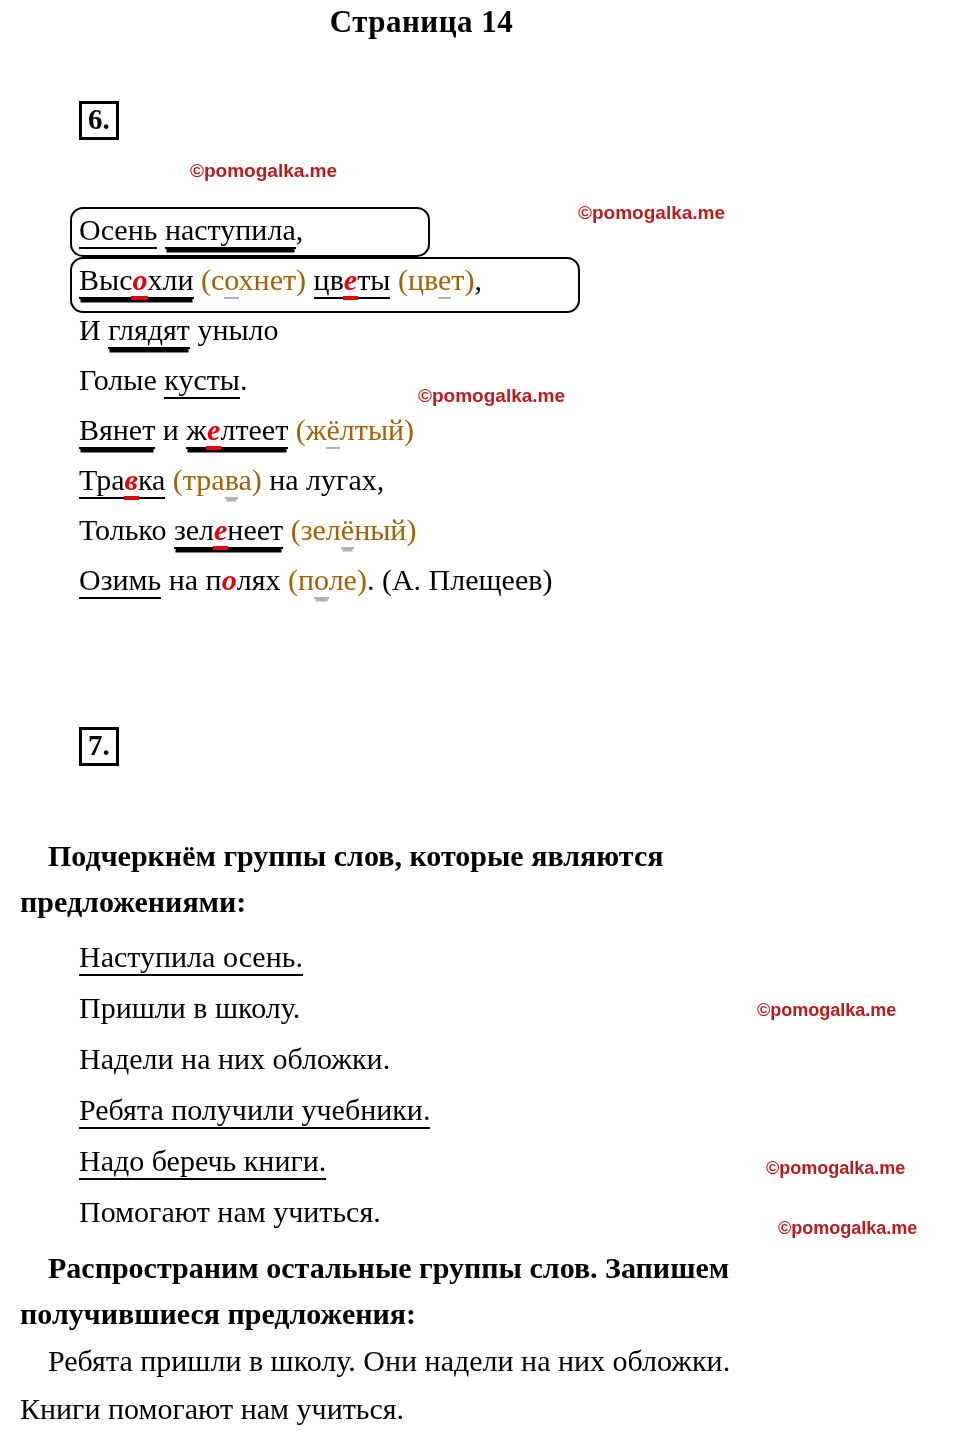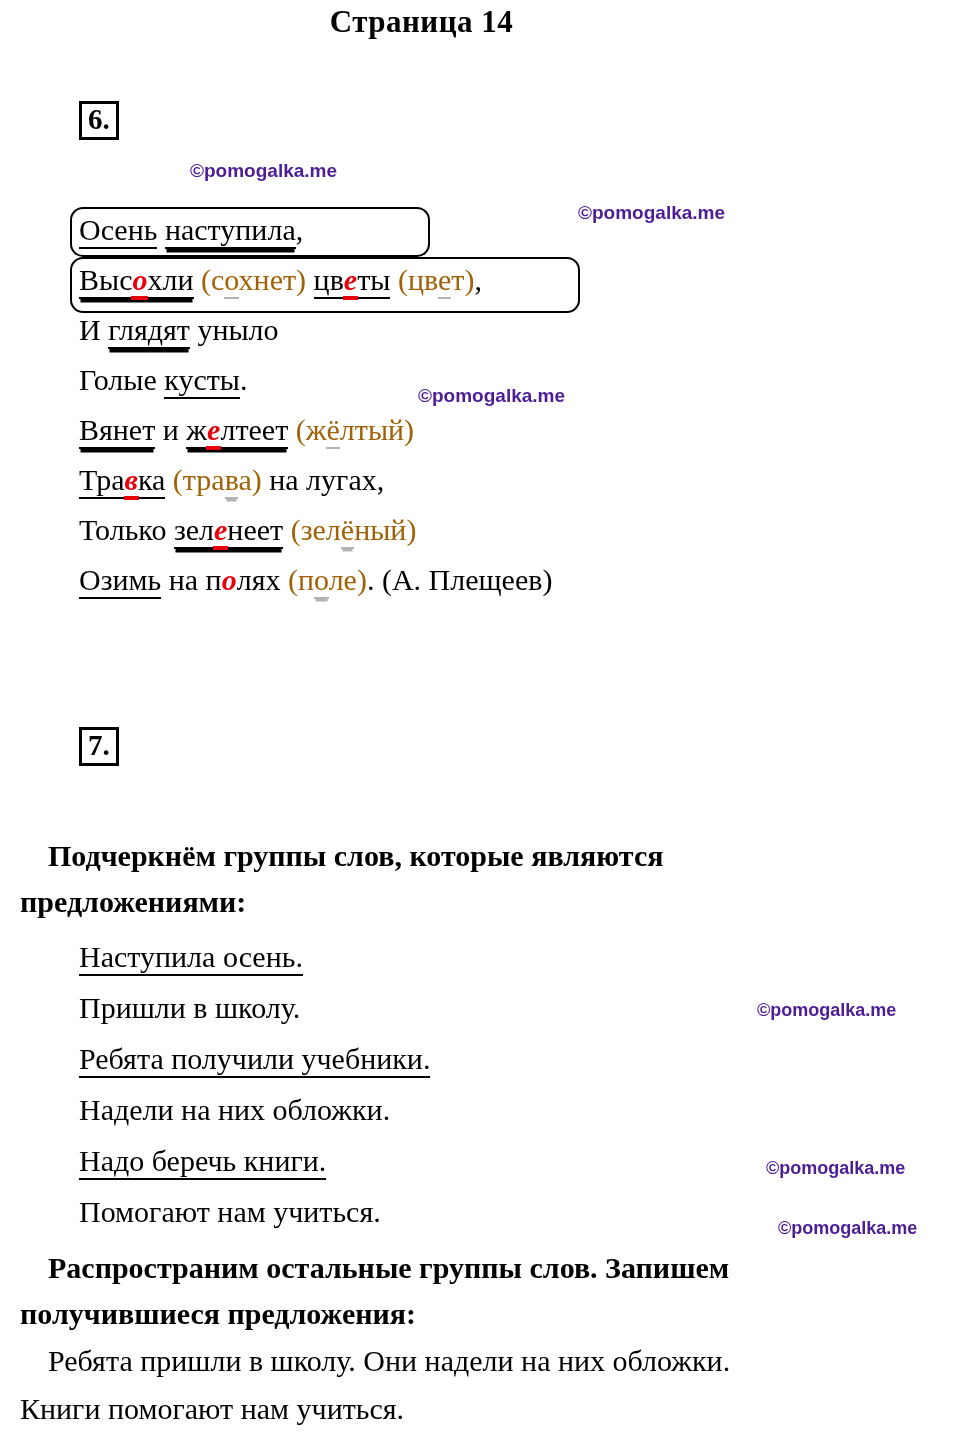--- a/index.html
+++ b/index.html
@@ -40,21 +40,21 @@
     background: #fff;
   }
   #ex6-box { left: 79px; top: 101px; }
   #ex7-box { left: 79px; top: 727px; }
 
   
   .wm {
     position: absolute;
     font-family: "Liberation Sans", "DejaVu Sans", sans-serif;
     font-weight: bold;
-    color: #4c1d95;
+    color: #b91c1c;
     white-space: nowrap;
   }
 
   
   .poem {
     position: absolute;
     left: 79px;
     top: 205px;
     font-size: 30px;
     line-height: 50px;
@@ -193,22 +193,22 @@
 
 <div class="ex-box" id="ex7-box">7.</div>
 
 <div class="ex7">
 
   <div class="task-bold">Подчеркнём группы слов, которые являются предложениями:</div>
 
   <div class="sentences">
     <div class="s underlined"><span>Наступила осень.</span></div>
     <div class="s"><span>Пришли в школу.</span></div>
+    <div class="s"><span>Надели на них обложки.</span></div>
     <div class="s underlined"><span>Ребята получили учебники.</span></div>
-    <div class="s"><span>Надели на них обложки.</span></div>
     <div class="s underlined"><span>Надо беречь книги.</span></div>
     <div class="s"><span>Помогают нам учиться.</span></div>
   </div>
 
   <div class="task-bold" style="margin-top:8px;">Распространим остальные группы слов. Запишем получившиеся предложения:</div>
 
   <div class="answers">
     <div class="a">Ребята пришли в школу. Они надели на них обложки.</div>
     <div class="a" style="text-indent:0;">Книги помогают нам учиться.</div>
   </div>

